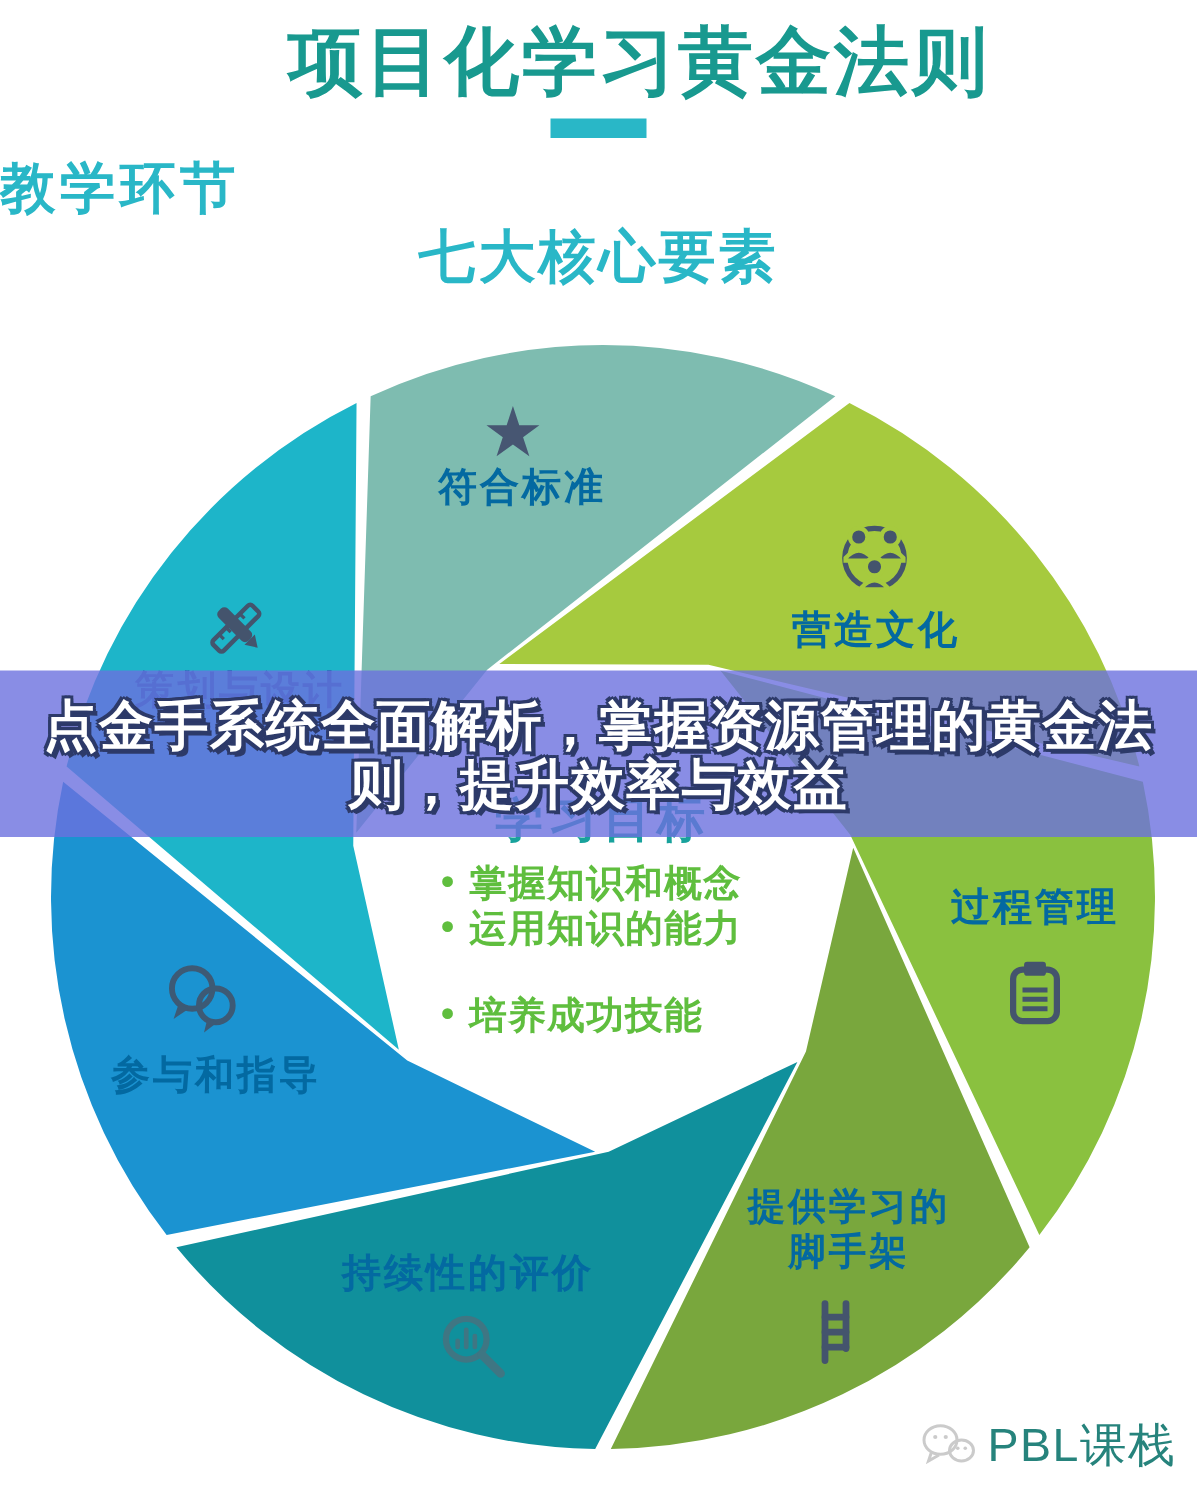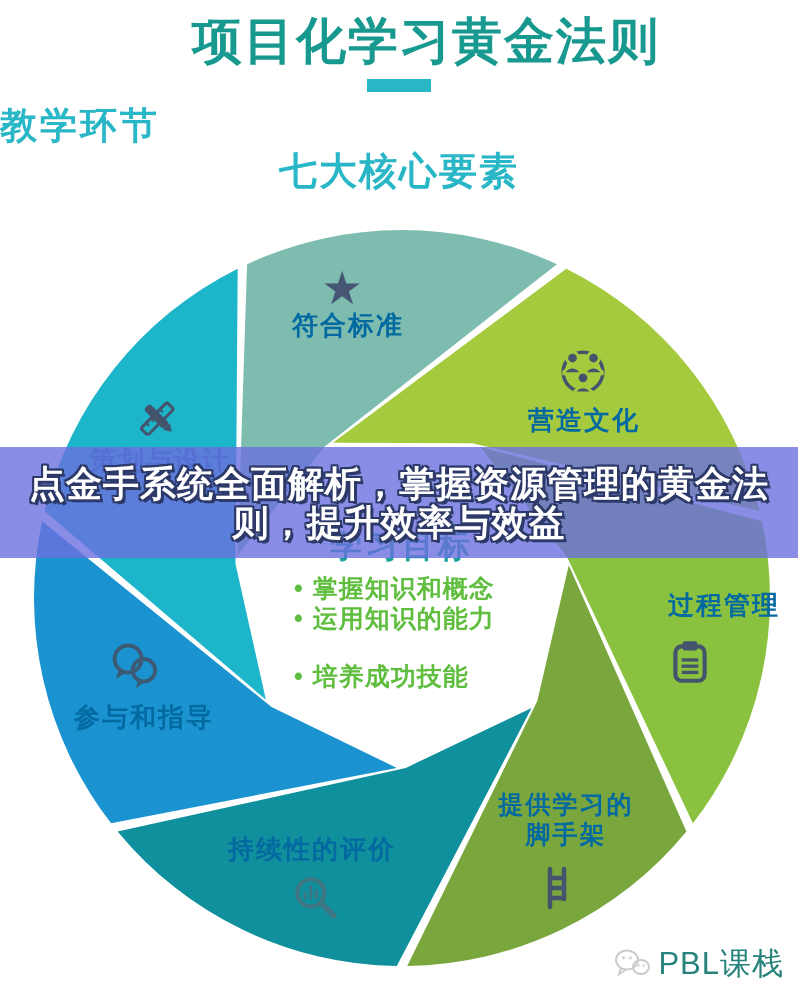--- a/index.html
+++ b/index.html
@@ -91,21 +91,21 @@
           <path d="M7.5 24 q7.5 -8.5 15 0 v1.5 h-15 z"></path>
         <circle cx="33" cy="12" r="5"></circle>
           <path d="M25.5 24 q7.5 -8.5 15 0 v1.5 h-15 z"></path>
         <circle cx="24" cy="29" r="5"></circle>
           <path d="M16.5 41 q7.5 -8.5 15 0 v1 h-15 z"></path>
       </g>
     </svg>
   </div>
   <div class="blade-label" style="left:584px;top:420px">营造文化</div>
 
-  <div class="blade-label" style="left:724px;top:605px">过程管理</div>
+  <div class="blade-label" style="left:690px;top:605px">过程管理</div>
   <div class="icon-wrap" style="left:690px;top:662px">
     <svg width="50" height="50" viewBox="0 0 48 48">
       <rect x="10" y="9" width="28" height="33" rx="6" fill="none" stroke="#44546d" stroke-width="4"></rect>
       <rect x="17" y="4" width="14" height="9" rx="2" fill="#44546d"></rect>
       <g stroke="#44546d" stroke-width="3.2">
         <line x1="16" y1="22" x2="32" y2="22"></line>
           <line x1="16" y1="28" x2="32" y2="28"></line>
           <line x1="16" y1="34" x2="32" y2="34"></line>
       </g>
     </svg>

